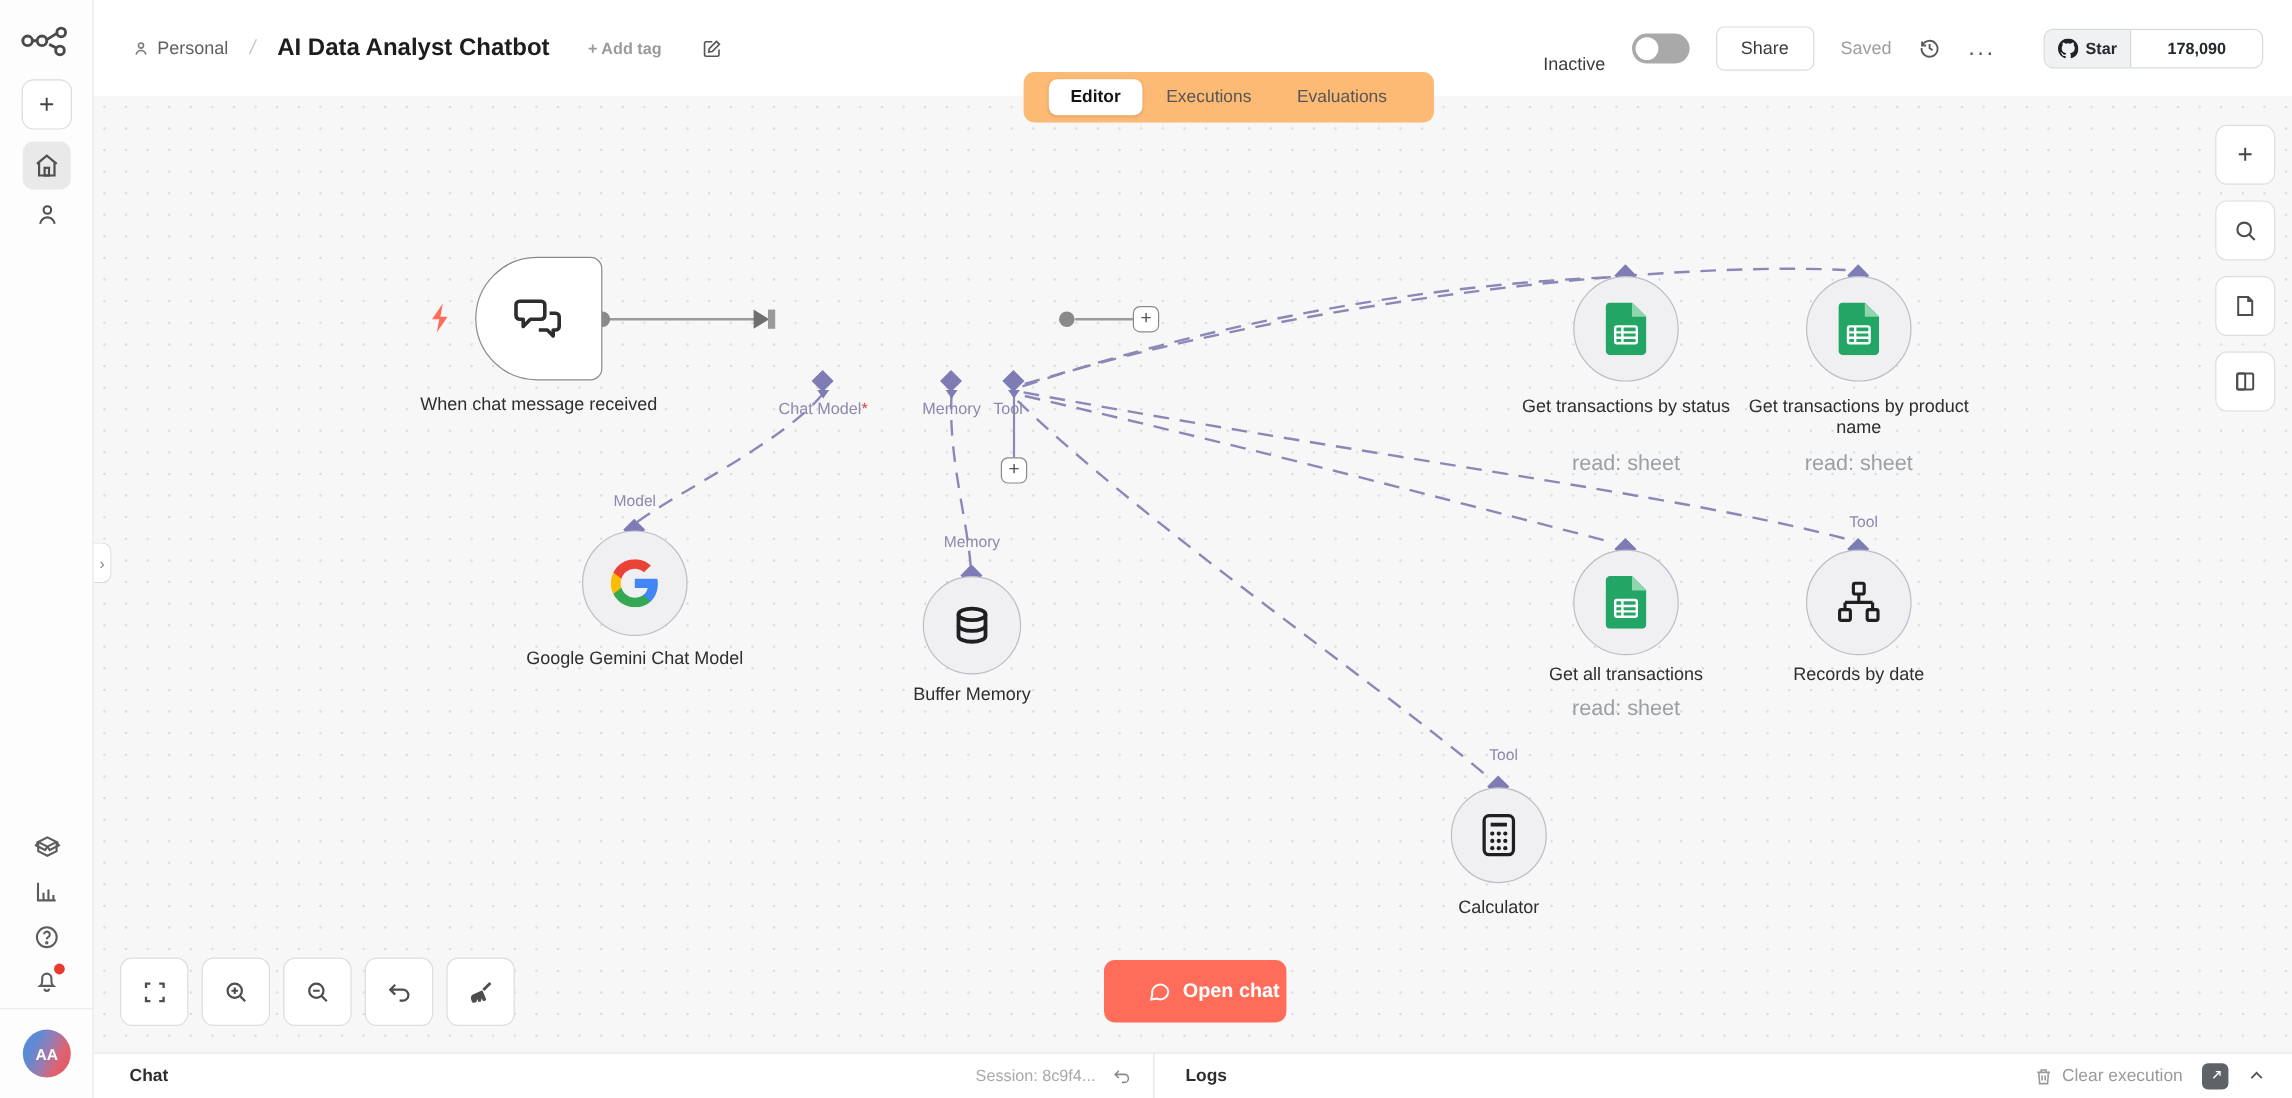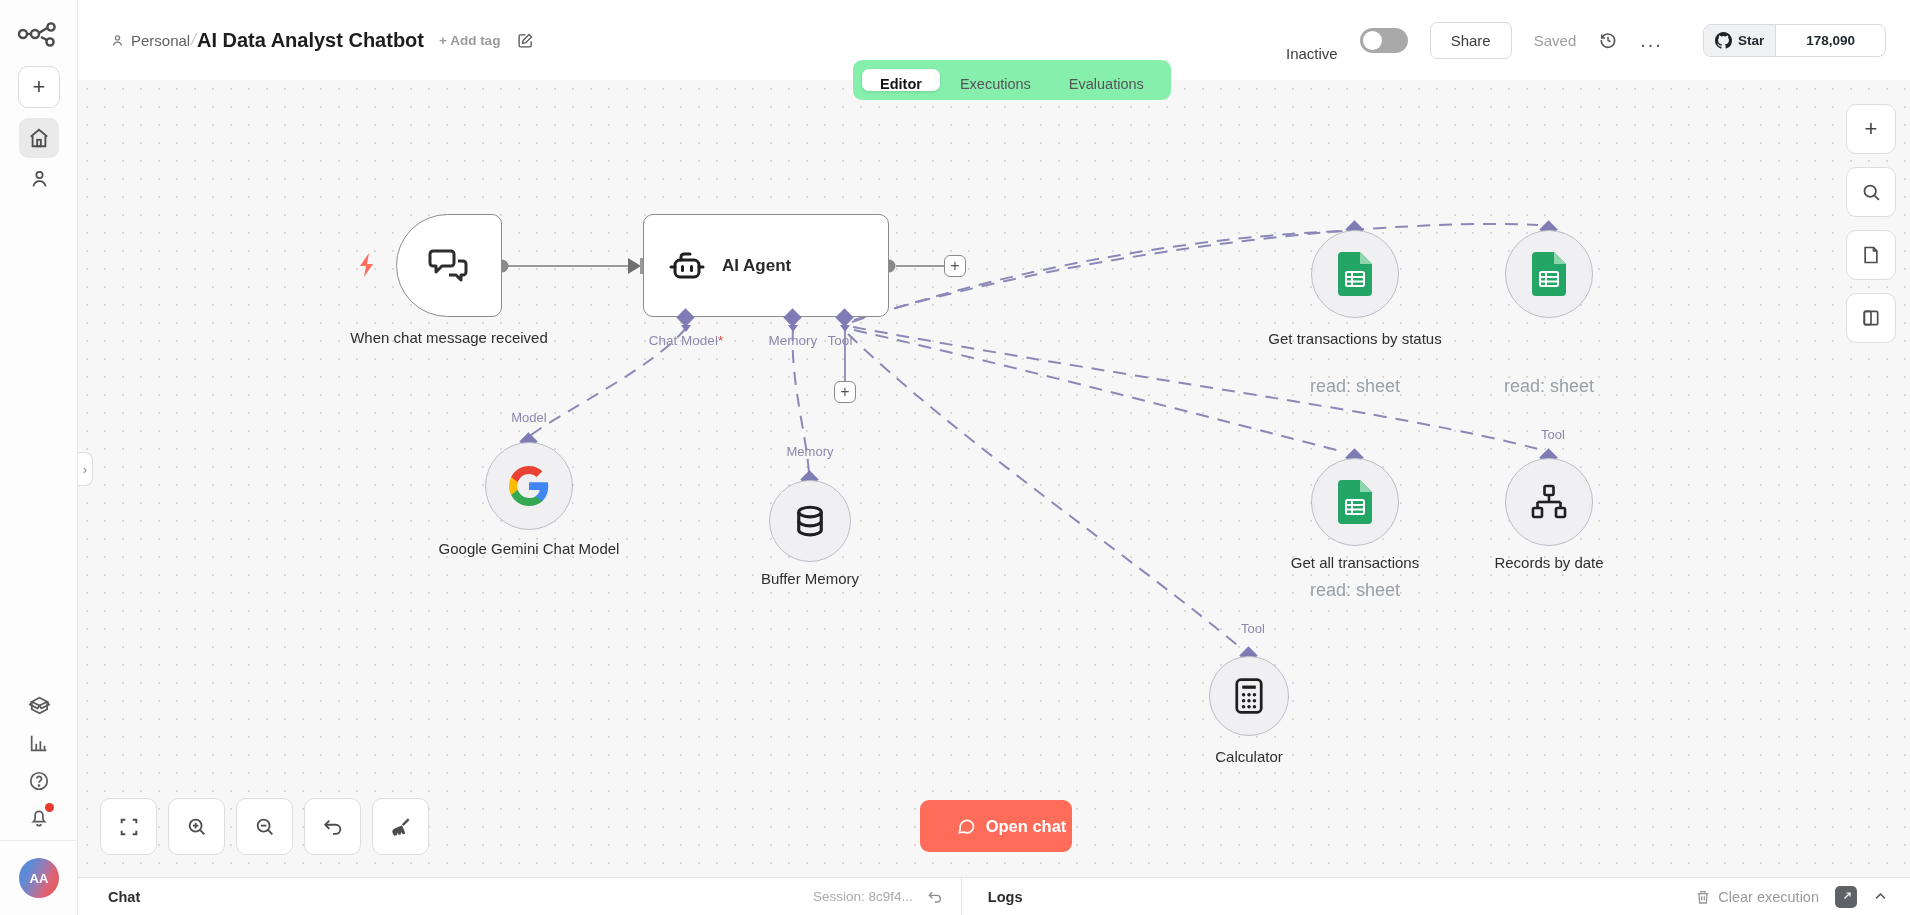--- a/index.html
+++ b/index.html
@@ -13,39 +13,39 @@
   .sb-btn { position:absolute; left:19px; width:40px; height:40px; border-radius:9px; display:flex; align-items:center; justify-content:center; color:#4f4f4f; cursor:pointer; }
   .sb-btn.active { background:#e9e9e9; }
   .sb-bottom { position:absolute; left:19px; width:40px; height:34px; display:flex; align-items:center; justify-content:center; color:#5c5c5c; cursor:pointer; }
   .sb-divider { position:absolute; left:0; top:840px; width:78px; border-top:1px solid #ececec; }
   .avatar { position:absolute; left:19px; top:858px; width:40px; height:40px; border-radius:50%; background:linear-gradient(115deg,#5d8ad6 25%,#9a7bb0 50%,#df6272 72%,#e25a50 100%); color:#fff; font-size:13px; font-weight:bold; display:flex; align-items:center; justify-content:center; cursor:pointer; }
   .bell-wrap { position:relative; }
   .bell-dot { position:absolute; top:-3px; right:-4px; width:9px; height:9px; border-radius:50%; background:#e93a2f; }
 
   
   .header { position:absolute; left:78px; top:0; width:1832px; height:80px; background:#fff; z-index:20; display:flex; align-items:center; }
-  .bc { display:flex; align-items:center; gap:1px; margin-left:32px; }
+  .bc { display:flex; align-items:center; gap:18px; margin-left:32px; }
   .bc .proj { color:#616161; font-size:15px; display:flex; align-items:center; gap:6px; cursor:pointer; }
   .bc .slash { color:#c9c9c9; font-size:17px; font-style:italic; }
   .bc .title { color:#1d1d1d; font-size:20px; font-weight:600; cursor:text; }
   .bc .addtag { color:#9a9a9a; font-size:13.5px; font-weight:600; margin-left:14px; cursor:pointer; }
   .bc .editicon { color:#555; margin-left:16px; cursor:pointer; }
   .hdr-right { position:absolute; right:0; top:0; height:80px; display:flex; align-items:center; gap:22px; padding-right:24px; }
   .inactive-lbl { color:#3c3c3c; font-size:15px;margin-top:27px; }
   .toggle { width:48px; height:25px; border-radius:13px; background:#a9a9a9; position:relative; cursor:pointer; }
   .toggle .knob { position:absolute; left:3px; top:3px; width:19px; height:19px; border-radius:50%; background:#fff; }
   .share-btn { border:1px solid #dbdbdb; border-radius:7px; background:#fff; padding:9px 20px; font-size:15px; color:#3c3c3c; cursor:pointer; }
   .saved-lbl { color:#9e9e9e; font-size:15px; }
   .hdr-icon { color:#5a5a5a; cursor:pointer; display:flex; align-items:center; }
   .gh { display:flex; align-items:stretch; border:1px solid #d6dbe0; border-radius:8px; background:#fff; overflow:hidden; cursor:pointer; margin-left:18px; }
   .gh-star { display:flex; align-items:center; gap:6px; background:#eff1f3; border-right:1px solid #d6dbe0; padding:7px 11px; font-size:13.5px; font-weight:600; color:#24292f; }
   .gh-count { display:flex; align-items:center; padding:7px 30px; font-size:13.5px; font-weight:600; color:#24292f; }
 
   
-  .tabs { position:absolute; left:853px; top:60px; height:40px; background:#86efac; border-radius:9px; display:flex; padding:9px; gap:2px; z-index:25; }
+  .tabs { position:absolute; left:853px; top:60px; height:40px; background:#fdba74; border-radius:9px; display:flex; align-items:center; padding:21px; gap:2px; z-index:25; }
   .tab { padding:7px 18px; font-size:14.5px; color:#555; border-radius:7px; cursor:pointer; white-space:nowrap; }
   .tab.active { background:#fff; color:#141414; font-weight:600; box-shadow:0 1px 3px rgba(0,0,0,.12); }
 
   
   .canvas { position:absolute; left:78px; top:80px; width:1832px; height:797px; background:#f7f7f7; background-image:radial-gradient(#d8d8d8 1.2px, transparent 1.3px); background-size:18px 18px; overflow:hidden; }
   .wires { position:absolute; left:0; top:0; width:1832px; height:797px; }
 
   .node-rect { position:absolute; background:#fff; border:1.6px solid #8b8b8b; cursor:pointer; }
   .trigger { left:318px; top:134px; width:106px; height:103px; border-radius:52px 10px 10px 52px; display:flex; align-items:center; justify-content:center; }
   .agent { left:565px; top:134px; width:246px; height:103px; border-radius:10px; display:flex; align-items:center; gap:14px; padding-left:22px; }
@@ -255,33 +255,20 @@
     <div class="node-rect trigger">
       <span>
         <svg width="46" height="42" viewBox="0 0 46 42" fill="none" stroke="#2d2d2d" stroke-width="3" stroke-linejoin="round">
           <path d="M7 6h18a3 3 0 0 1 3 3v9a3 3 0 0 1-3 3h-9l-6 6v-6H7a3 3 0 0 1-3-3V9a3 3 0 0 1 3-3z"></path>
           <path d="M32 16h5a3 3 0 0 1 3 3v8a3 3 0 0 1-3 3h-2v5l-5-5h-7"></path>
         </svg>
       </span>
     </div>
     <div class="nlabel" style="left:271px; top:249px;">When chat message received</div>
 
-    <div class="node-rect agent">
-      <span>
-        <svg width="42" height="38" viewBox="0 0 42 38" fill="none" stroke="#1f1f1f" stroke-width="3" stroke-linecap="round">
-          <rect x="9" y="13" width="24" height="17" rx="5"></rect>
-          <line x1="16.5" y1="19.5" x2="16.5" y2="23.5"></line>
-          <line x1="25.5" y1="19.5" x2="25.5" y2="23.5"></line>
-          <path d="M15 13v-3a3 3 0 0 1 3-3h6"></path>
-          <line x1="5" y1="20" x2="9" y2="20"></line>
-            <line x1="33" y1="20" x2="37" y2="20"></line>
-        </svg>
-      </span>
-      <span class="agent-name">AI Agent</span>
-    </div>
     <div class="plusbox" style="left:866px; top:175px;">+</div>
 
     <div class="port" style="left:601px; top:231px;"></div>
     <div class="port-arrow" style="left:603px; top:245px;"></div>
     <div class="port" style="left:708px; top:231px;"></div>
     <div class="port-arrow" style="left:710px; top:245px;"></div>
     <div class="port" style="left:760px; top:231px;"></div>
     <div class="port-arrow" style="left:762px; top:245px;"></div>
     <div class="portlbl" style="left:540px; top:253px; width:136px;"><span>Chat Model</span><span class="req">*</span></div>
     <div class="portlbl" style="left:665px; top:253px; width:100px;">Memory</div>
@@ -337,20 +324,21 @@
         <svg width="34" height="44" viewBox="0 0 34 44">
             <path fill="#23a566" d="M4 0h18l12 12v28a4 4 0 0 1-4 4H4a4 4 0 0 1-4-4V4a4 4 0 0 1 4-4z"></path>
             <path fill="#8fd6ae" d="M22 0l12 12H22V0z"></path>
             <rect x="8" y="20" width="18" height="14" rx="1.5" fill="none" stroke="#fff" stroke-width="2"></rect>
             <line x1="8" y1="25" x2="26" y2="25" stroke="#fff" stroke-width="2"></line>
             <line x1="8" y1="29.5" x2="26" y2="29.5" stroke="#fff" stroke-width="2"></line>
             <line x1="14" y1="20" x2="14" y2="34" stroke="#fff" stroke-width="2"></line>
           </svg>
       </span>
     </div>
+    <div class="nlabel" style="left:1371px; top:250px;">Get transactions by product name</div>
     <div class="nsub" style="left:1371px; top:296px;">read: sheet</div>
 
     <div class="port" style="left:1270px; top:371px;"></div>
     <div class="node-circle" style="left:1233px; top:378px; width:88px; height:88px;">
       <span>
         <svg width="34" height="44" viewBox="0 0 34 44">
             <path fill="#23a566" d="M4 0h18l12 12v28a4 4 0 0 1-4 4H4a4 4 0 0 1-4-4V4a4 4 0 0 1 4-4z"></path>
             <path fill="#8fd6ae" d="M22 0l12 12H22V0z"></path>
             <rect x="8" y="20" width="18" height="14" rx="1.5" fill="none" stroke="#fff" stroke-width="2"></rect>
             <line x1="8" y1="25" x2="26" y2="25" stroke="#fff" stroke-width="2"></line>

